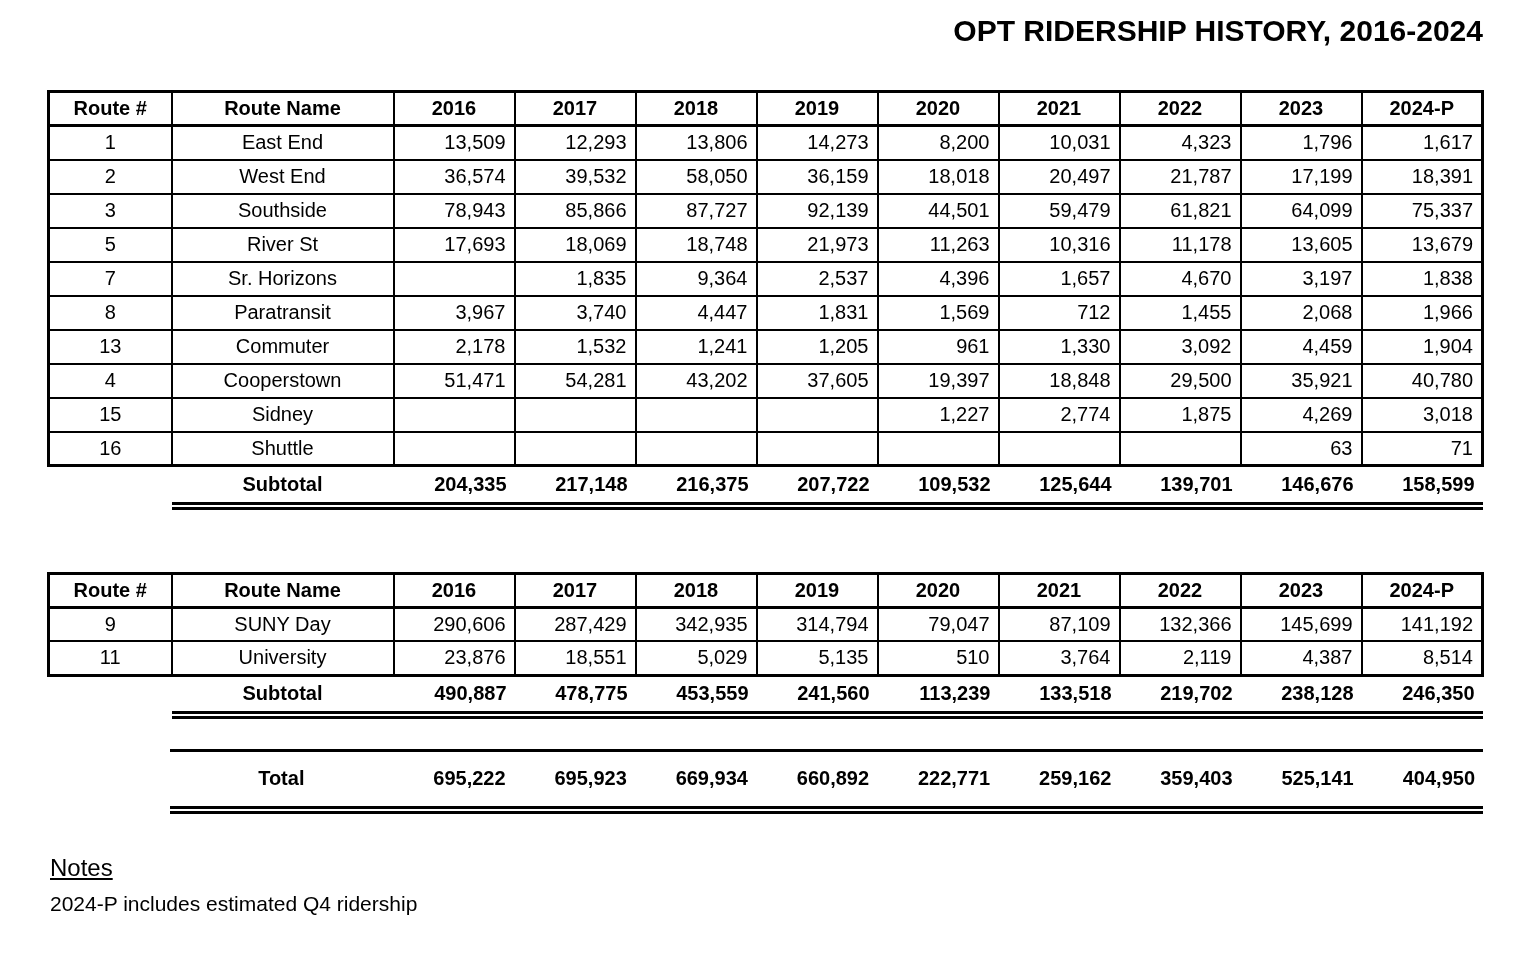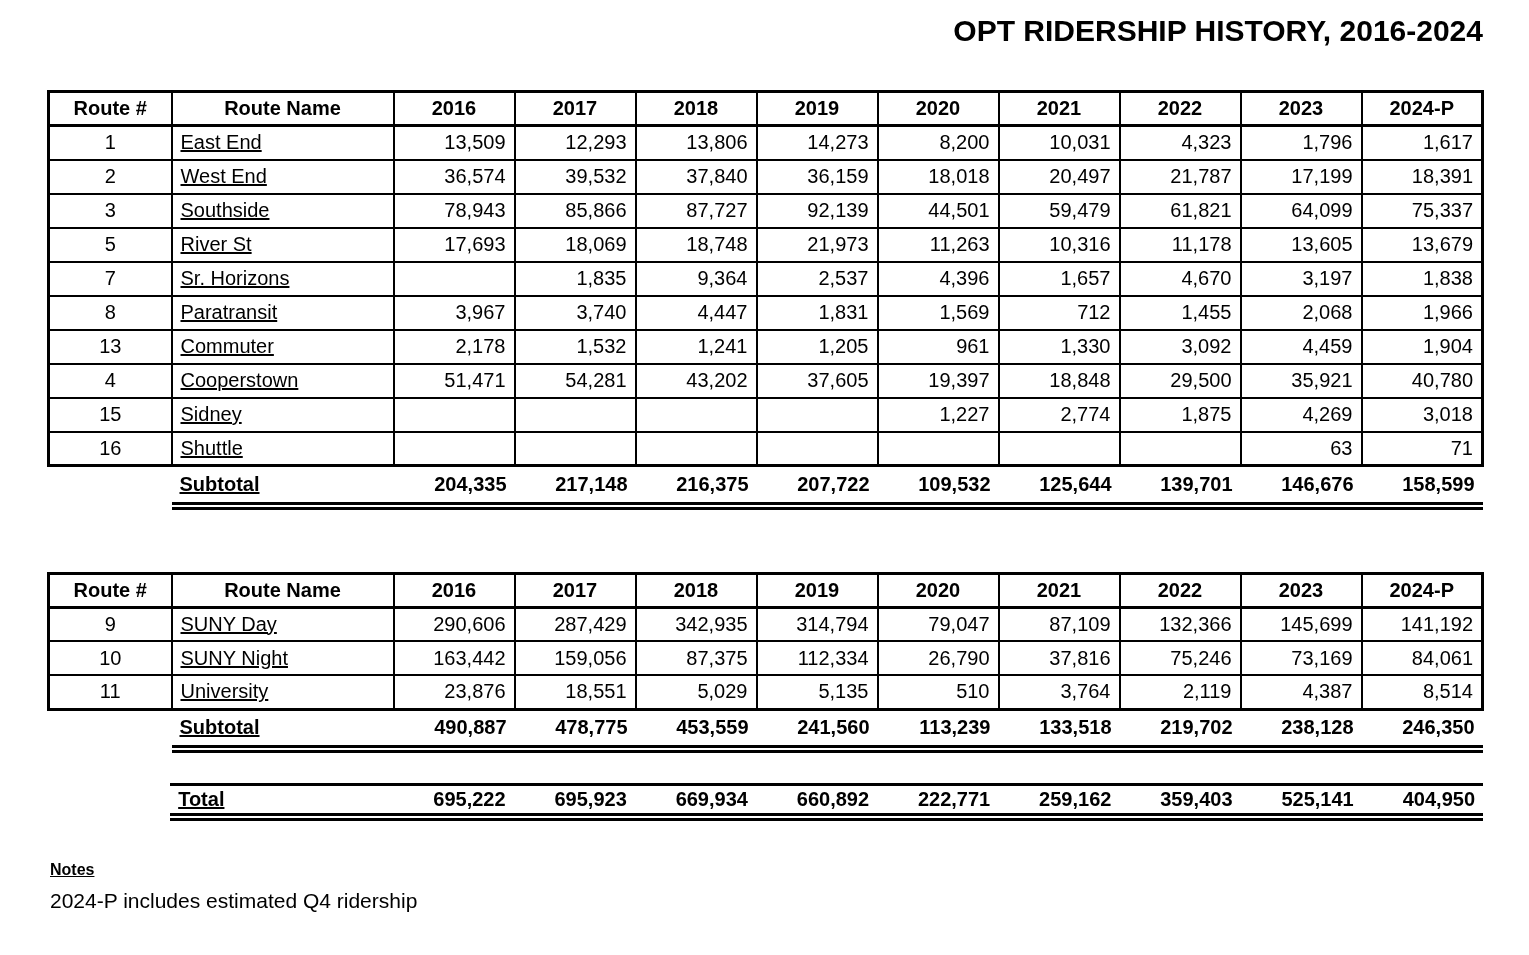--- a/index.html
+++ b/index.html
@@ -27,51 +27,51 @@
     border: 2px solid #000;
     height: 34px;
     padding: 0 8px;
     font-size: 20px;
     white-space: nowrap;
     overflow: hidden;
   }
   .rtable th { font-weight: bold; text-align: center; }
   .rtable th.hname { text-align: center; }
   td.cnum  { text-align: center; }
-  td.cname { text-align: left; text-decoration: underline; }
+  td.cname { text-align: center; }
   td.cval  { text-align: right; }
   .rtable tfoot td {
     border: none;
     font-weight: bold;
     height: 40px;
     font-size: 20px;
   }
   .rtable tfoot td.dunder { border-bottom: 8px double #000; margin-top: 32px; }
   table.second { margin-top: 62px; }
   table.total-table {
     border-collapse: collapse;
     table-layout: fixed;
     width: 1436px;
     margin-top: 30px;
   }
   .total-table td {
     border: none;
     font-weight: bold;
     font-size: 20px;
-    height: 32px;
+    height: 59px;
     padding: 0 8px;
     white-space: nowrap;
   }
   .total-table td.line {
     border-top: 3px solid #000;
     border-bottom: 8px double #000;
   }
   .notes { margin-top: 40px; padding-left: 3px; }
   .notes-heading {
-    font-size: 16px; font-weight: bold;
+    font-size: 24px; font-weight: normal;
     text-decoration: underline;
     margin-bottom: 10px;
   }
   .notes-text { font-size: 21px; }
 </style>
 </head>
 <body>
 
 <div class="page">
 
@@ -118,21 +118,21 @@
           <td class="cval">10,031</td>
           <td class="cval">4,323</td>
           <td class="cval">1,796</td>
           <td class="cval">1,617</td>
         </tr>
         <tr>
           <td class="cnum">2</td>
           <td class="cname">West End</td>
           <td class="cval">36,574</td>
           <td class="cval">39,532</td>
-          <td class="cval">37,840</td>
+          <td class="cval">58,050</td>
           <td class="cval">36,159</td>
           <td class="cval">18,018</td>
           <td class="cval">20,497</td>
           <td class="cval">21,787</td>
           <td class="cval">17,199</td>
           <td class="cval">18,391</td>
         </tr>
         <tr>
           <td class="cnum">3</td>
           <td class="cname">Southside</td>
@@ -292,33 +292,20 @@
           <td class="cval">287,429</td>
           <td class="cval">342,935</td>
           <td class="cval">314,794</td>
           <td class="cval">79,047</td>
           <td class="cval">87,109</td>
           <td class="cval">132,366</td>
           <td class="cval">145,699</td>
           <td class="cval">141,192</td>
         </tr>
         <tr>
-          <td class="cnum">10</td>
-          <td class="cname">SUNY Night</td>
-          <td class="cval">163,442</td>
-          <td class="cval">159,056</td>
-          <td class="cval">87,375</td>
-          <td class="cval">112,334</td>
-          <td class="cval">26,790</td>
-          <td class="cval">37,816</td>
-          <td class="cval">75,246</td>
-          <td class="cval">73,169</td>
-          <td class="cval">84,061</td>
-        </tr>
-        <tr>
           <td class="cnum">11</td>
           <td class="cname">University</td>
           <td class="cval">23,876</td>
           <td class="cval">18,551</td>
           <td class="cval">5,029</td>
           <td class="cval">5,135</td>
           <td class="cval">510</td>
           <td class="cval">3,764</td>
           <td class="cval">2,119</td>
           <td class="cval">4,387</td>

